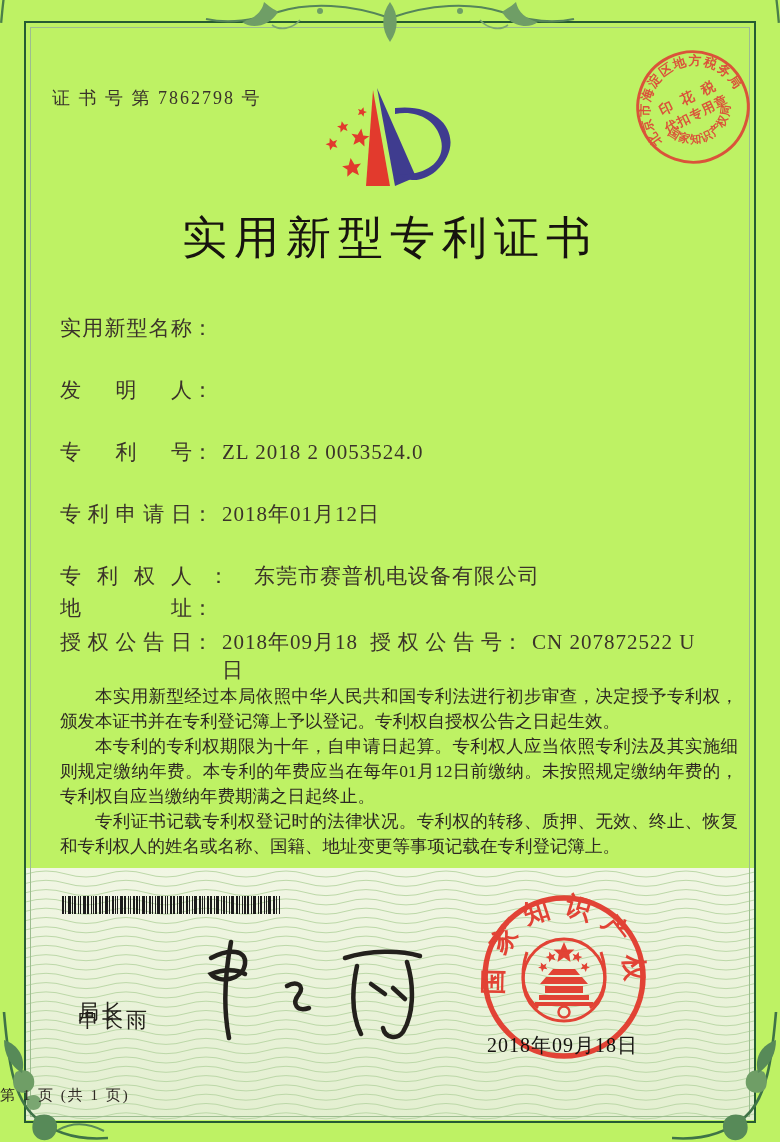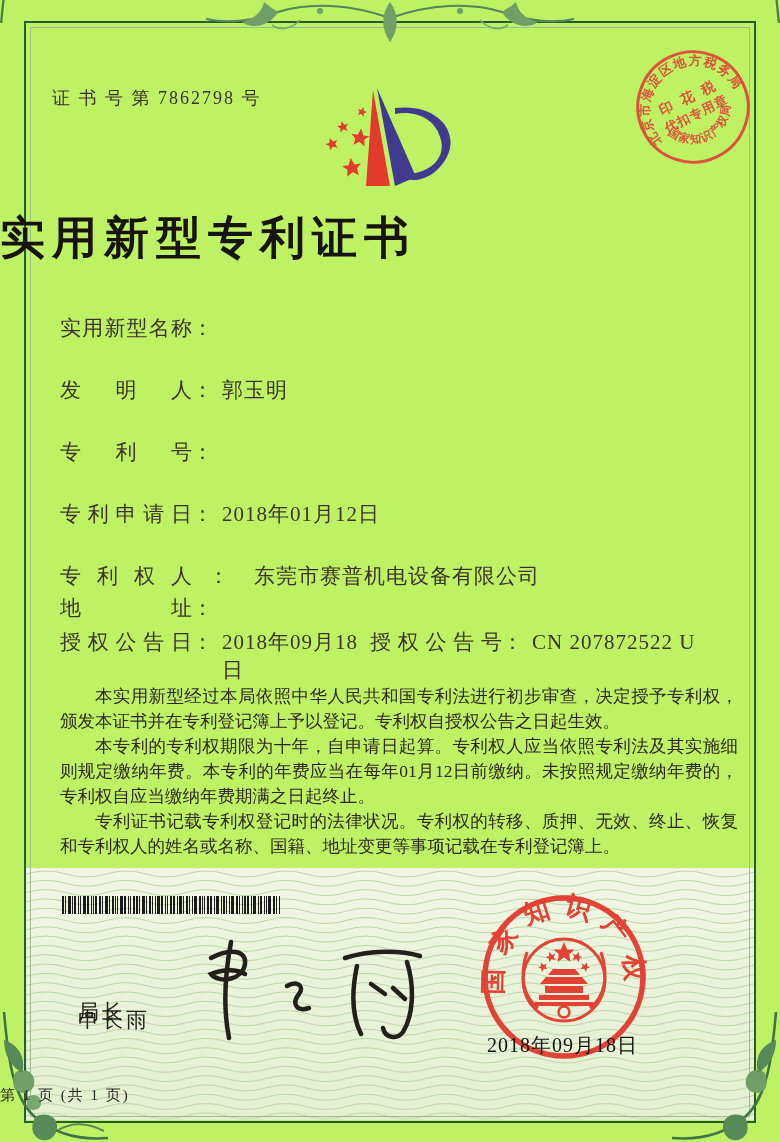--- a/index.html
+++ b/index.html
@@ -18,22 +18,22 @@
   
   .orn{position:absolute;z-index:5;pointer-events:none;}
   .orn-top{left:50%;transform:translateX(-50%);top:-2px;width:380px;height:48px;}
   .orn-bl{left:-4px;top:1012px;width:112px;height:132px;}
   .orn-br{right:-4px;top:1012px;width:112px;height:132px;transform:scaleX(-1);}
   .orn-tl{left:-6px;top:-96px;width:100px;height:120px;transform:scaleY(-1);opacity:.9;}
   .orn-tr{right:-6px;top:-96px;width:100px;height:120px;transform:scale(-1,-1);opacity:.9;}
   
   .cert-number{position:absolute;left:52px;top:86px;font-size:18px;letter-spacing:2px;color:#3a332b;z-index:5;}
   .logo{position:absolute;left:316px;top:84px;width:148px;height:118px;z-index:5;}
-  .title{position:absolute;left:0;right:0;top:208px;text-align:left;
-    font-size:45px;font-weight:700;letter-spacing:7px;color:#17130f;z-index:5;}
+  .title{position:absolute;left:0;right:0;top:208px;text-align:center;
+    font-size:45px;font-weight:400;letter-spacing:7px;color:#17130f;z-index:5;}
   
   .tax-stamp{position:absolute;left:624px;top:38px;width:138px;height:138px;z-index:6;opacity:.92;}
   
   .fields{position:absolute;left:60px;right:58px;top:314px;font-size:21px;z-index:5;color:#3b332a;}
   .frow{display:flex;line-height:28px;margin-bottom:34px;}
   .frow--tight{margin-bottom:4px;gap:16px;}
   .frow--addr{margin-bottom:6px;}
   .flabel{flex:none;width:132px;text-align:justify;text-align-last:justify;}
   .fcolon{flex:none;margin-right:9px;}
   .fvalue{flex:1;letter-spacing:1px;}
@@ -171,25 +171,25 @@
   <div class="title">实用新型专利证书</div>
 
   <div class="fields">
     <div class="frow">
       <span class="flabel">实用新型名称</span>
         <span class="fcolon">：</span>
     </div>
     <div class="frow">
       <span class="flabel">发明人</span>
         <span class="fcolon">：</span>
-      <span class="fvalue">郭玉明</span>
     </div>
     <div class="frow">
       <span class="flabel">专利号</span>
         <span class="fcolon">：</span>
+      <span class="fvalue">ZL 2018 2 0053524.0</span>
     </div>
     <div class="frow">
       <span class="flabel">专利申请日</span>
         <span class="fcolon">：</span>
       <span class="fvalue">2018年01月12日</span>
     </div>
     <div class="frow frow--tight">
       <span class="flabel">专利权人</span>
         <span class="fcolon">：</span>
       <span class="fvalue">东莞市赛普机电设备有限公司</span>

